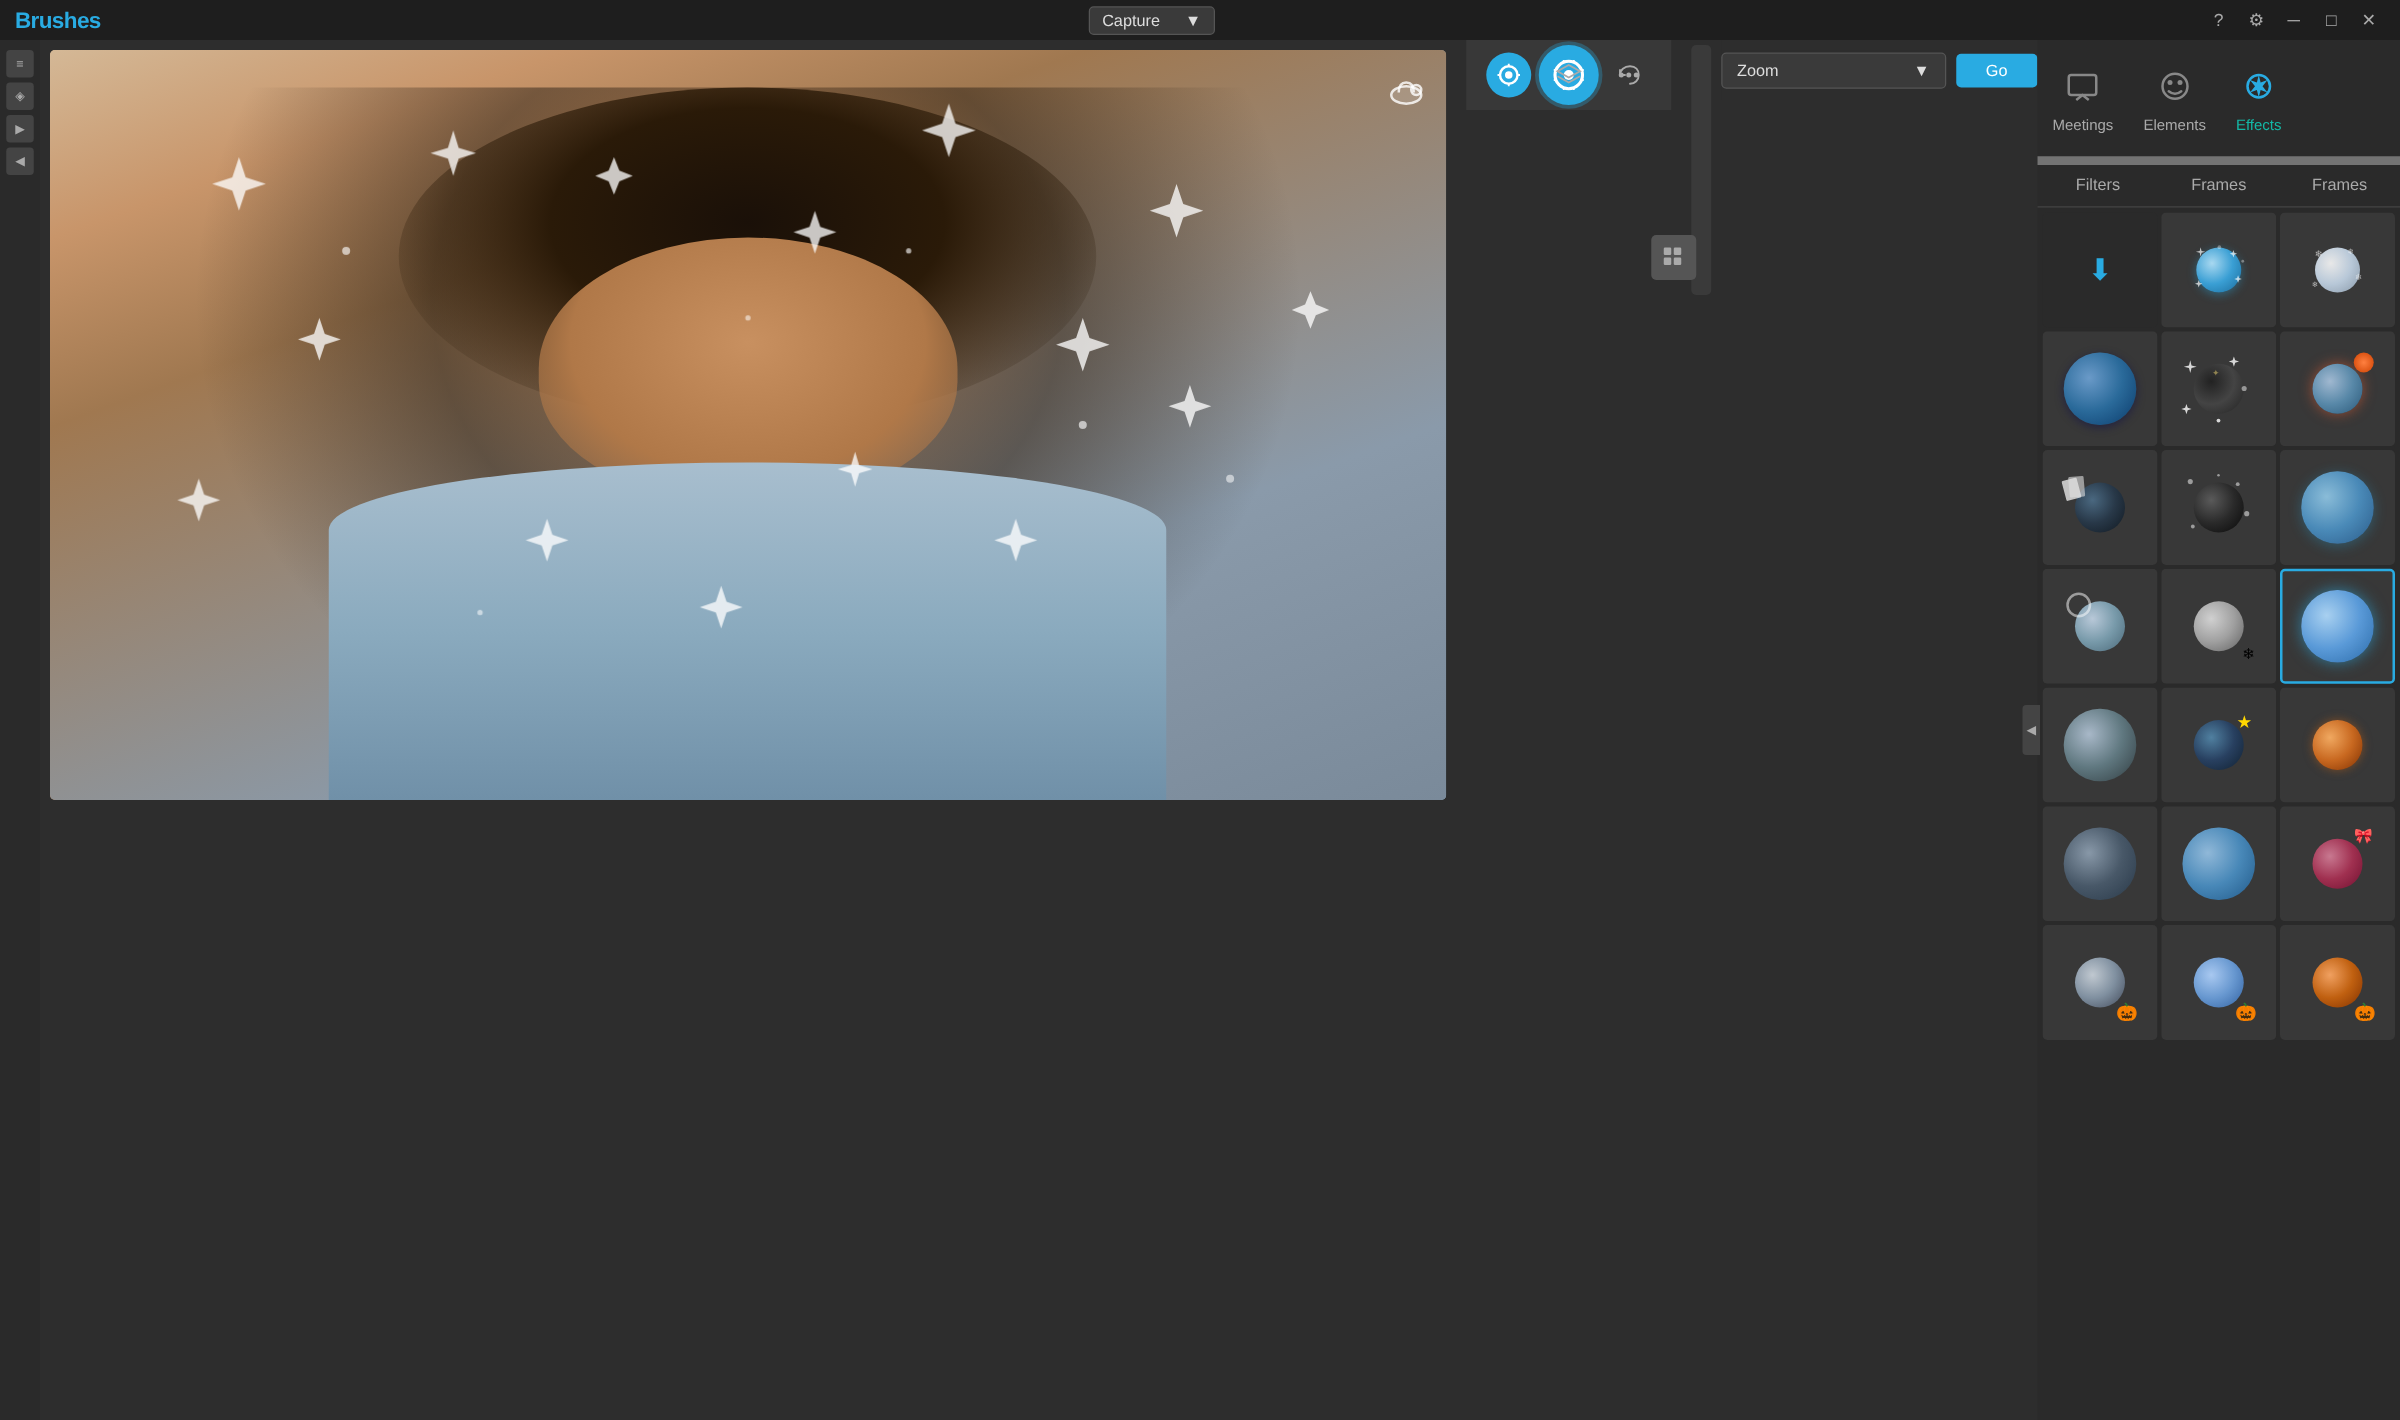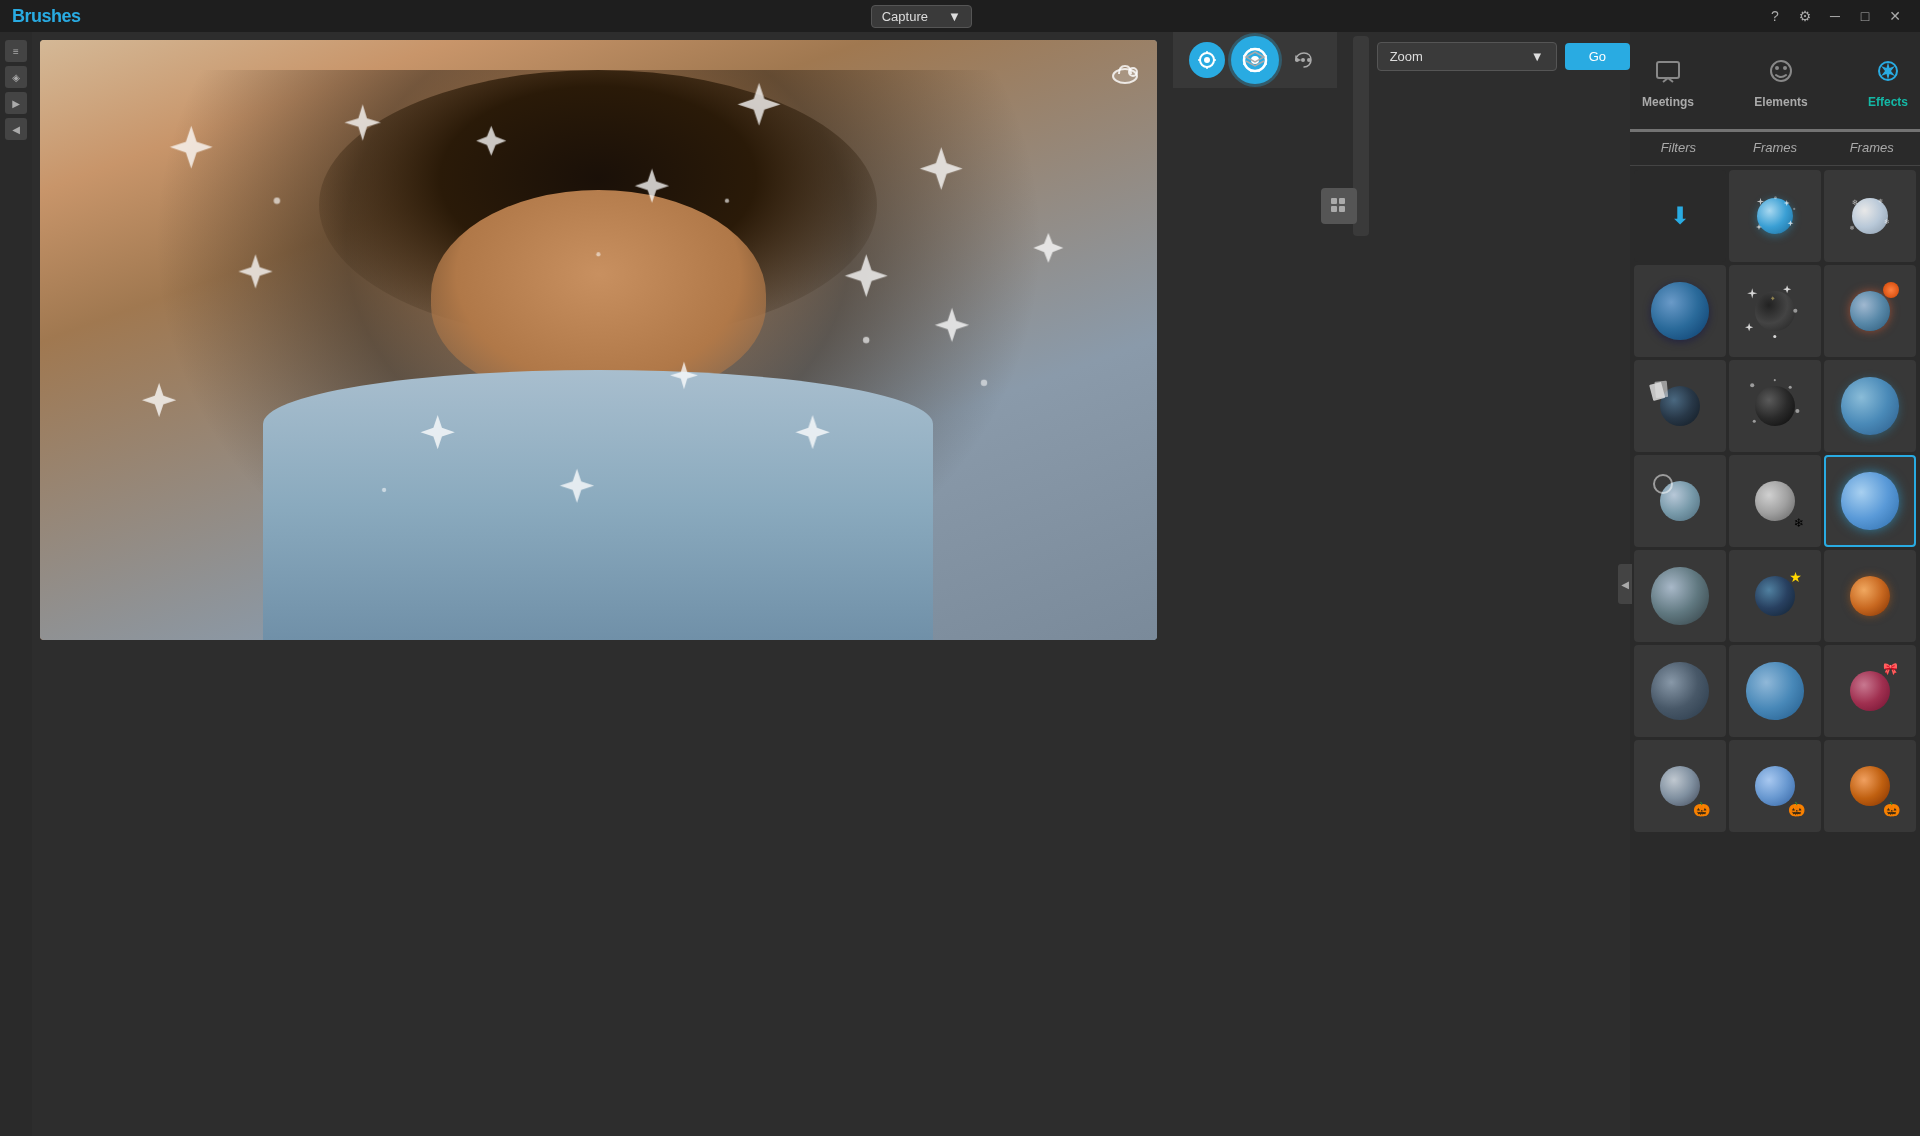--- a/index.html
+++ b/index.html
@@ -252,24 +252,23 @@
       display: flex;
       flex-direction: column;
       flex-shrink: 0;
     }
 
     
     #right-nav {
       height: 100px;
       display: flex;
       align-items: center;
-      justify-content: space-between;
-      border-bottom: 3px solid #737373;
+      justify-content: flex-start;
+      border-bottom: 7px solid #737373;
       padding: 8px 0;
-      font-weight: bold;
     }
     .nav-item {
       display: flex;
       flex-direction: column;
       align-items: center;
       gap: 6px;
       cursor: pointer;
       padding: 6px 12px;
       border-radius: 6px;
     }
@@ -287,21 +286,20 @@
     }
     .nav-item.active .nav-icon { color: #29abe2; }
     .nav-item.active .nav-label { color: #14b8a6; }
     .nav-item:not(.active) .nav-icon { color: #888; }
 
     
     #effects-tabs {
       display: flex;
       border-bottom: 1px solid #444;
       padding: 0;
-      font-style: italic;
     }
     .effects-tab {
       flex: 1;
       text-align: center;
       padding: 8px 4px;
       font-size: 13px;
       color: #aaa;
       cursor: pointer;
       border-bottom: 2px solid transparent;
     }

